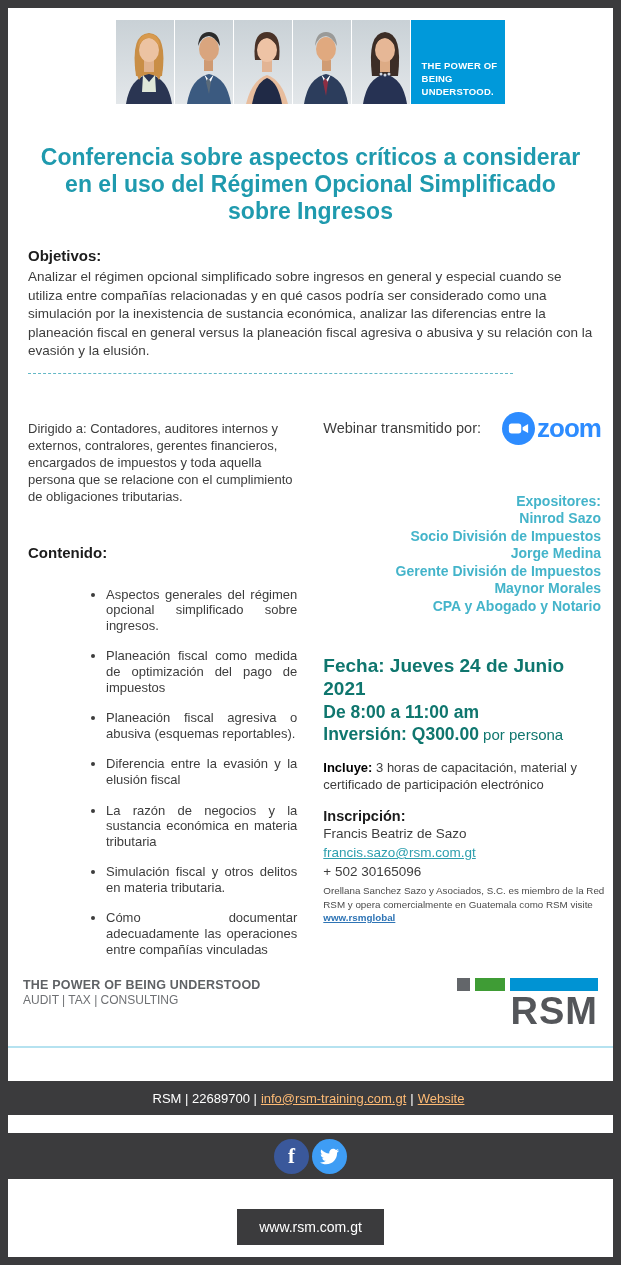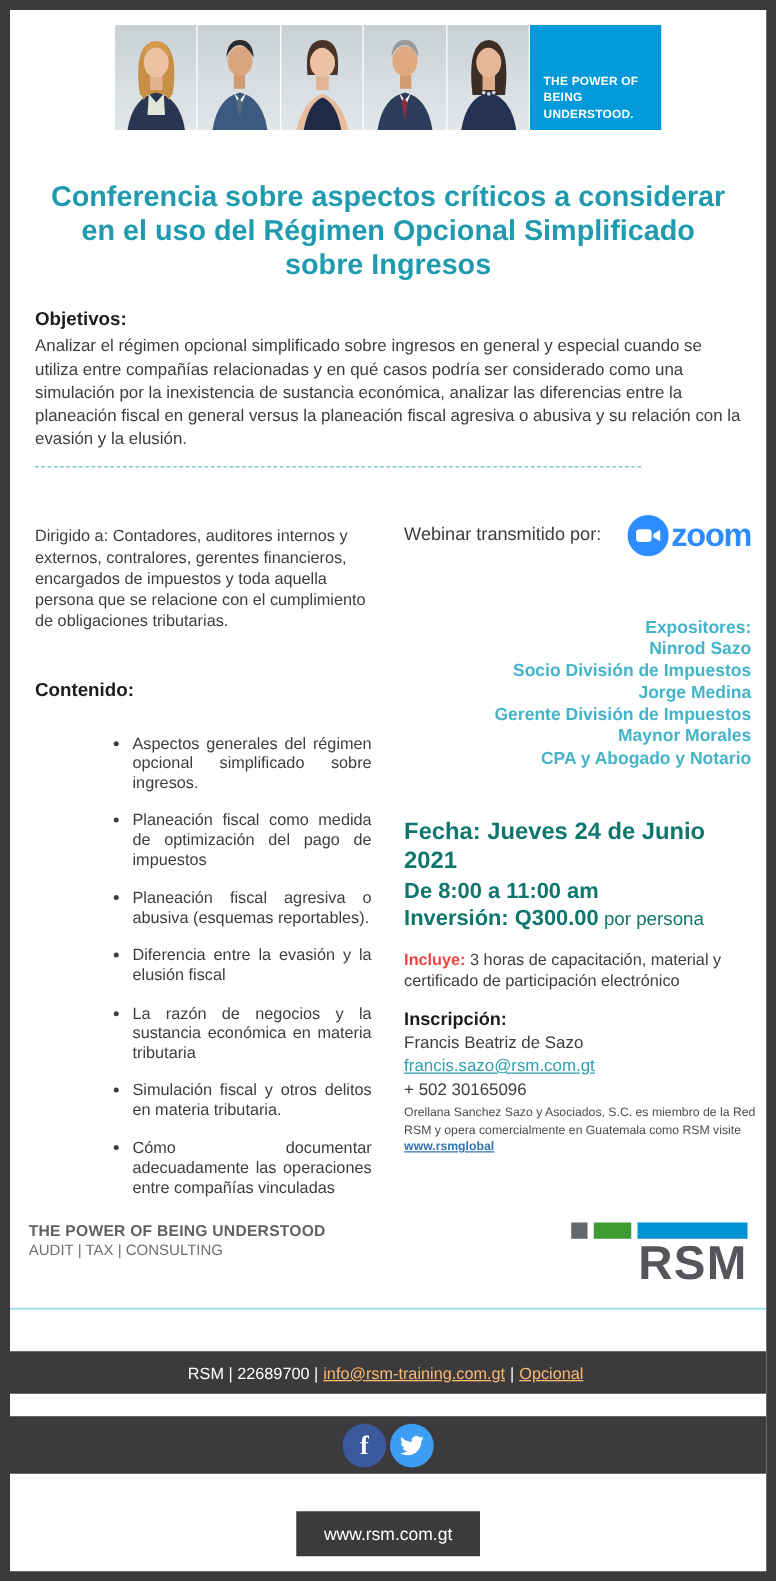--- a/index.html
+++ b/index.html
@@ -3,21 +3,21 @@
 <meta charset="utf-8">
 <style>
   * { margin:0; padding:0; box-sizing:border-box; }
   html,body { background:#3b3b3d; }
   body { width:621px; font-family:"Liberation Sans","DejaVu Sans",sans-serif; }
   .page{
     width:621px; height:1265px; background:#fff;
     border:8px solid #3b3b3d; display:flex; flex-direction:column; overflow:hidden;
   }
   
-  .hero{ margin:12px auto 0; width:437px; height:84px; display:flex; }
+  .hero{ margin:12px auto 0; width:389px; height:84px; display:flex; }
   .hero-panel{ width:66px; height:84px; margin-right:1px; background:linear-gradient(#c9d1d6,#e3e7ea); overflow:hidden; }
   .hero-panel svg{ display:block; width:66px; height:84px; }
   .hero-brand{ width:106px; height:84px; background:#0099da; color:#fff; padding:40px 0 0 11px; }
   .hero-brand div{ font-size:9.5px; line-height:1.35; letter-spacing:.2px; font-weight:bold; }
   
   .title{ margin:40px 28px 0; text-align:center; color:#1f9aae; font-size:23px; font-weight:bold; line-height:1.18; }
   
   .section{ padding:0 20px; }
   .h-black{ font-size:15px; font-weight:bold; color:#1c1c1c; }
   .objetivos{ margin-top:22px; }
@@ -39,21 +39,21 @@
   .zoom-word{ color:#2d8cff; font-size:26px; font-weight:bold; letter-spacing:-1px; margin-left:2px; }
   
   .expositores{ margin-top:48px; text-align:right; color:#44b4ca; font-weight:bold; font-size:14px; line-height:1.25; }
   
   .event{ margin-top:40px; color:#0f766e; }
   .event .fecha{ font-size:19px; font-weight:bold; line-height:1.2; }
   .event .horario{ font-size:17.5px; font-weight:bold; line-height:1.3; }
   .event .inversion{ font-size:17.5px; font-weight:bold; }
   .event .inversion .rest{ font-size:15px; font-weight:normal; }
   .incluye{ margin-top:14px; font-size:13px; line-height:1.32; color:#3d3d3d; }
-  .incluye b{ color:#ef4444; }
+  .incluye b{ color:#000000; }
   .inscripcion{ margin-top:15px; }
   .inscripcion .h{ font-size:14.5px; font-weight:bold; color:#1c1c1c; }
   .inscripcion .line{ font-size:13.5px; line-height:1.42; color:#3d3d3d; }
   .link-teal{ color:#2e9fae; text-decoration:underline; }
   .legal{ margin-top:3px; font-size:9.8px; line-height:1.35; color:#4b4b4b; width:300px; }
   .legal a{ color:#2e74b5; text-decoration:underline; font-weight:bold; }
   
   .footer-wrap{ margin-top:auto; }
   .brand-row{ padding:0 15px; display:flex; justify-content:space-between; align-items:flex-start; }
   .brand-left .l1{ font-size:12.5px; font-weight:bold; color:#5f6265; letter-spacing:.2px; }
@@ -223,21 +223,21 @@
         </div>
         <div class="logo-text">RSM</div>
       </div>
     </div>
     <hr class="hr-blue">
 
     <div class="bar1">
       <span>RSM | 22689700 |</span>
       <a class="link-green" href="#">info@rsm-training.com.gt</a>
       <span>|</span>
-      <a class="link-green" href="#">Opcional</a>
+      <a class="link-green" href="#">Website</a>
     </div>
 
     <div class="bar2">
       <div class="soc fb">f</div>
       <div class="soc tw">
         <svg viewBox="0 0 24 24">
             <path d="M23.954 4.569c-.885.389-1.83.654-2.825.775 1.014-.611 1.794-1.574 2.163-2.723-.951.555-2.005.959-3.127 1.184-.896-.959-2.173-1.559-3.591-1.559-2.717 0-4.92 2.203-4.92 4.917 0 .39.045.765.127 1.124C7.691 8.094 4.066 6.13 1.64 3.161c-.427.722-.666 1.561-.666 2.475 0 1.71.87 3.213 2.188 4.096-.807-.026-1.566-.248-2.228-.616v.061c0 2.385 1.693 4.374 3.946 4.827-.413.111-.849.171-1.296.171-.314 0-.615-.03-.916-.086.631 1.953 2.445 3.377 4.604 3.417-1.68 1.319-3.809 2.105-6.102 2.105-.39 0-.779-.023-1.17-.067 2.189 1.394 4.768 2.209 7.557 2.209 9.054 0 13.999-7.496 13.999-13.986 0-.209 0-.42-.015-.63.961-.689 1.8-1.56 2.46-2.548z"></path>
           </svg>
       </div>
     </div>

